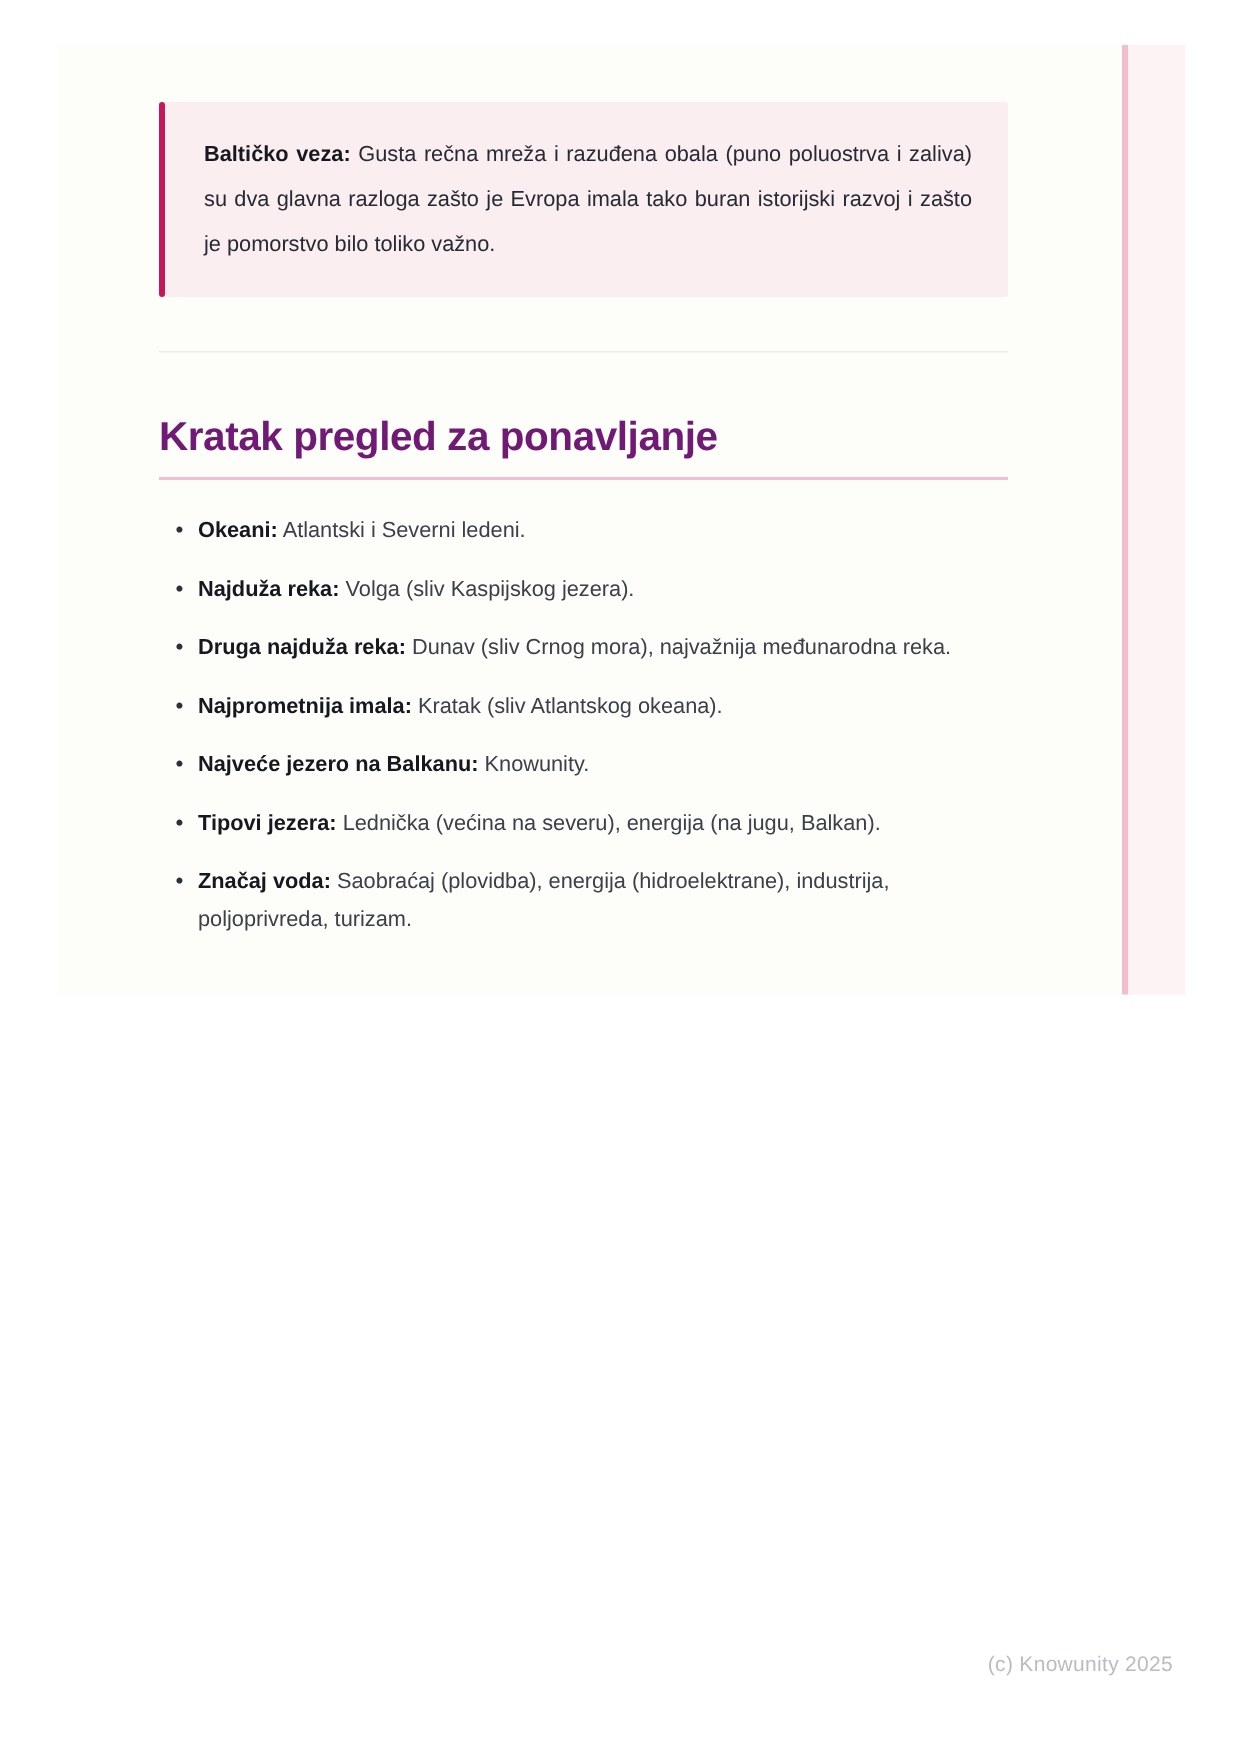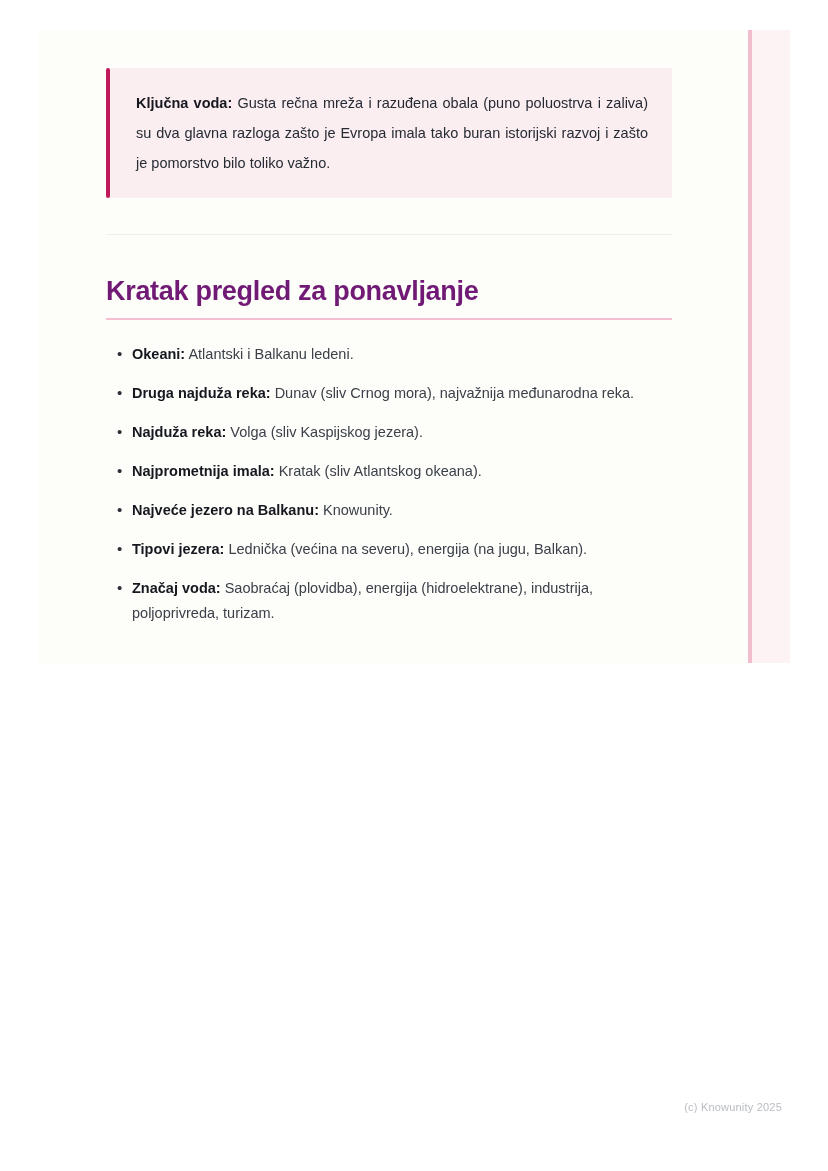--- a/index.html
+++ b/index.html
@@ -132,49 +132,49 @@
     font-weight: bold;
     color: #15181f;
     text-align: right;
   }
 
   
   #page-footer {
     position: absolute;
     right: 46px;
     top: 1101px;
-    font-size: 11px;
+    font-size: 14px;
     letter-spacing: 0.2px;
     color: #b9bcc2;
   }
 </style>
 </head>
 <body>
 
 <div id="document-sheet">
 
   <div id="content-column">
 
     <div id="key-takeaway-callout">
       <div id="key-takeaway-accent-bar"></div>
       <p id="key-takeaway-text">
-        <span class="lead">Ključna voda:</span>
+        <span class="lead">Baltičko veza:</span>
         <span>Gusta rečna mreža i razuđena obala (puno poluostrva i zaliva) su dva glavna razloga zašto je Evropa imala tako buran istorijski razvoj i zašto je pomorstvo bilo toliko važno.</span>
       </p>
     </div>
 
     <div id="section-divider"></div>
 
     <h2 id="review-heading">Kratak pregled za ponavljanje</h2>
     <div id="review-heading-underline"></div>
 
     <ul id="review-list">
-        <li><span class="term">Okeani:</span> <span>Atlantski i Balkanu ledeni.</span></li>
+        <li><span class="term">Okeani:</span> <span>Atlantski i Severni ledeni.</span></li>
+        <li><span class="term">Najduža reka:</span> <span>Volga (sliv Kaspijskog jezera).</span></li>
         <li><span class="term">Druga najduža reka:</span> <span>Dunav (sliv Crnog mora), najvažnija međunarodna reka.</span></li>
-        <li><span class="term">Najduža reka:</span> <span>Volga (sliv Kaspijskog jezera).</span></li>
         <li><span class="term">Najprometnija imala:</span> <span>Kratak (sliv Atlantskog okeana).</span></li>
         <li><span class="term">Najveće jezero na Balkanu:</span> <span>Knowunity.</span></li>
         <li><span class="term">Tipovi jezera:</span> <span>Lednička (većina na severu), energija (na jugu, Balkan).</span></li>
         <li><span class="term">Značaj voda:</span> <span>Saobraćaj (plovidba), energija (hidroelektrane), industrija, poljoprivreda, turizam.</span></li>
       </ul>
 
   </div>
 </div>
 
 <div id="right-panel"></div>

